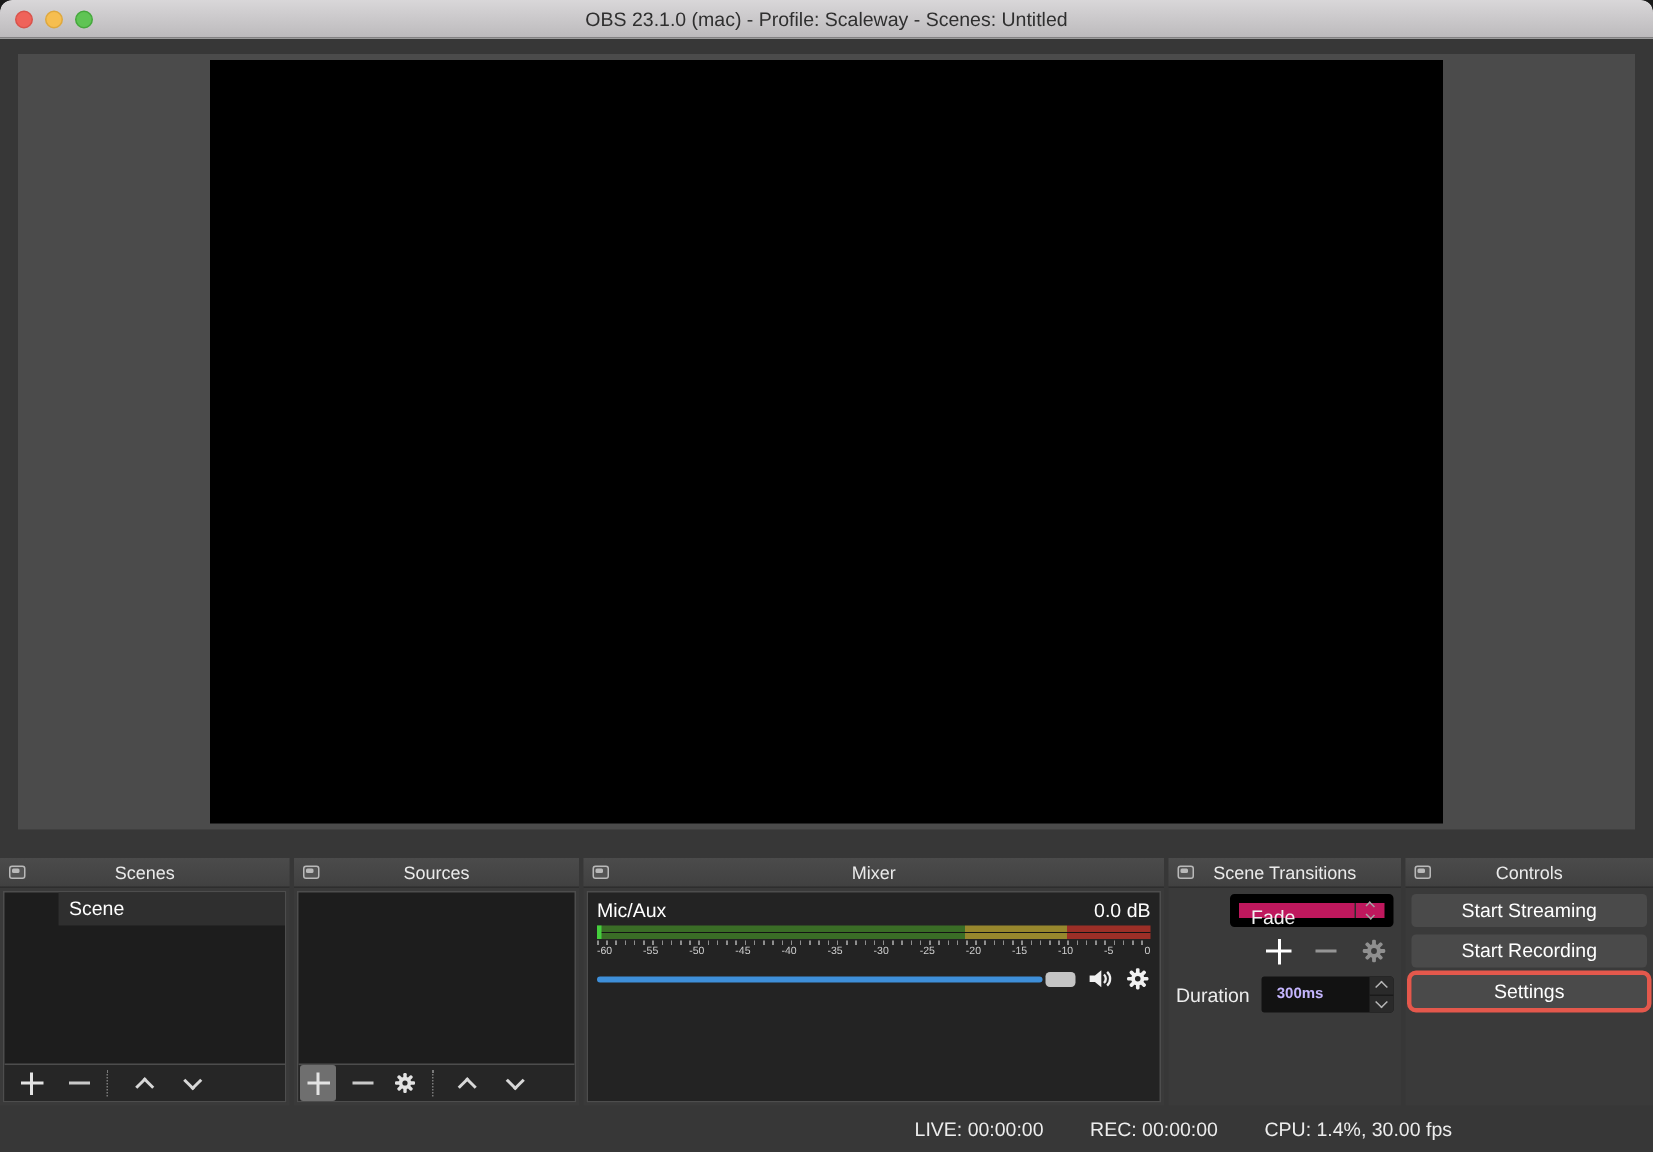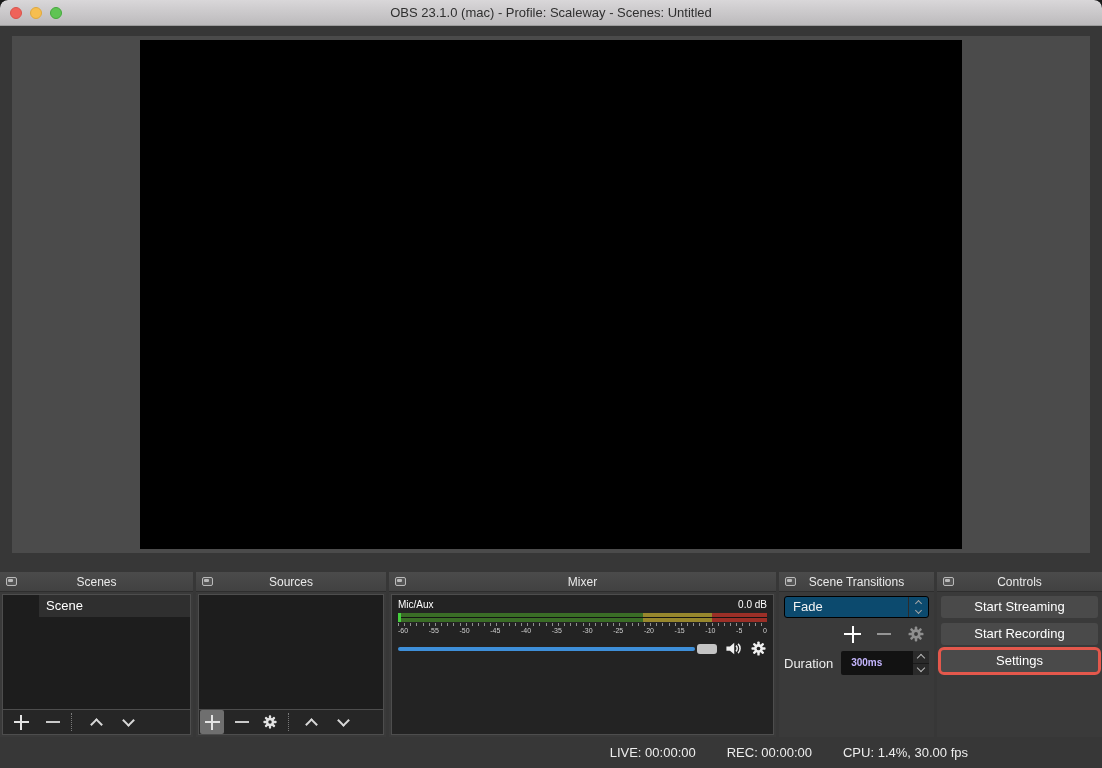--- a/index.html
+++ b/index.html
@@ -43,37 +43,37 @@
   .icon-plus::before { content:""; position:absolute; left:0; right:0; top:6.5px; height:2px; background:#e3e3e3; }
   .icon-plus::after { content:""; position:absolute; top:0; bottom:0; left:6.5px; width:2px; background:#e3e3e3; }
   .icon-minus { width:14px; height:2px; background:#c9c9c9; }
   .chev { width:9px; height:9px; border:solid #d8d8d8; border-width:0 2px 2px 0; }
   .chev.down { transform:rotate(45deg); margin-top:-4px; }
   .chev.up { transform:rotate(-135deg); margin-top:4px; }
   .chev.small { width:5px; height:5px; border-width:0 1.5px 1.5px 0; border-color:#a5a5a5; }
 
   
   .mixer-frame { height:100%; border:1px solid #4d4d4d; background:#232323; padding:4px 6px; }
-  .mix-row1 { display:flex; justify-content:space-between; font-size:10px; color:#fff; margin-bottom:3px; }
+  .mix-row1 { display:flex; justify-content:space-between; font-size:13px; color:#fff; margin-bottom:3px; }
   .meter { position:relative; height:9px;
     background:
       linear-gradient(to bottom, rgba(0,0,0,0) 0 4px, #141414 4px 5px, rgba(0,0,0,0) 5px),
       linear-gradient(90deg, #3a6d26 0 66.5%, #97872d 66.5% 85%, #9c2f27 85% 100%);
   }
   .meter::before { content:""; position:absolute; left:0; top:0; bottom:0; width:3px; background:#45cf3d; }
   .ticks { height:3px; margin-top:1px; background:repeating-linear-gradient(90deg, #8f8f8f 0 1px, rgba(0,0,0,0) 1px 1.6667%); }
   .tick-labels { display:flex; justify-content:space-between; font-size:7px; color:#cfcfcf; margin-top:1px; }
   .mix-slider-row { display:flex; align-items:center; gap:8px; margin-top:6px; }
   .vslider { position:relative; flex:1; height:12px; }
   .vslider .fill { position:absolute; left:0; top:4px; height:4px; width:calc(100% - 22px); background:#3e8fd9; border-radius:2px; }
   .vslider .handle { position:absolute; right:0; top:1px; width:20px; height:10px; background:#c4c4c4; border-radius:3px; }
 
   
   .trans-body { padding:4px 5px; }
-  .combo { display:flex; height:22px; background:#0c4a6e; border:1px solid #000000; border-radius:3px; }
+  .combo { display:flex; height:22px; background:#be185d; border:6px solid #000000; border-radius:3px;margin-left:36px; }
   .combo .val { flex:1; font-size:13px; color:#f2f2f2; line-height:20px; padding-left:8px; }
   .combo .arrows { width:20px; border-left:1px solid #2c2c2c; display:flex; flex-direction:column; align-items:center; justify-content:center; gap:2px; }
   .trans-btn-row { display:flex; justify-content:flex-end; align-items:center; gap:16px; height:26px; margin-top:3px; padding-right:4px; }
   .icon-plus.big { width:17px; height:17px; }
   .icon-plus.big::before { top:7.5px; background:#fff; } .icon-plus.big::after { left:7.5px; background:#fff; }
   .icon-minus.dim { background:#959595; }
   .duration-row { display:flex; align-items:center; margin-top:4px; }
   .duration-label { font-size:13px; color:#ededed; }
   .spin { flex:1; display:flex; height:24px; margin-left:8px; background:#121212; border-radius:2px; overflow:hidden; }
   .spin .val { flex:1; font-size:10px; color:#c4b5fd; line-height:24px; padding-left:10px;font-weight:bold; }

